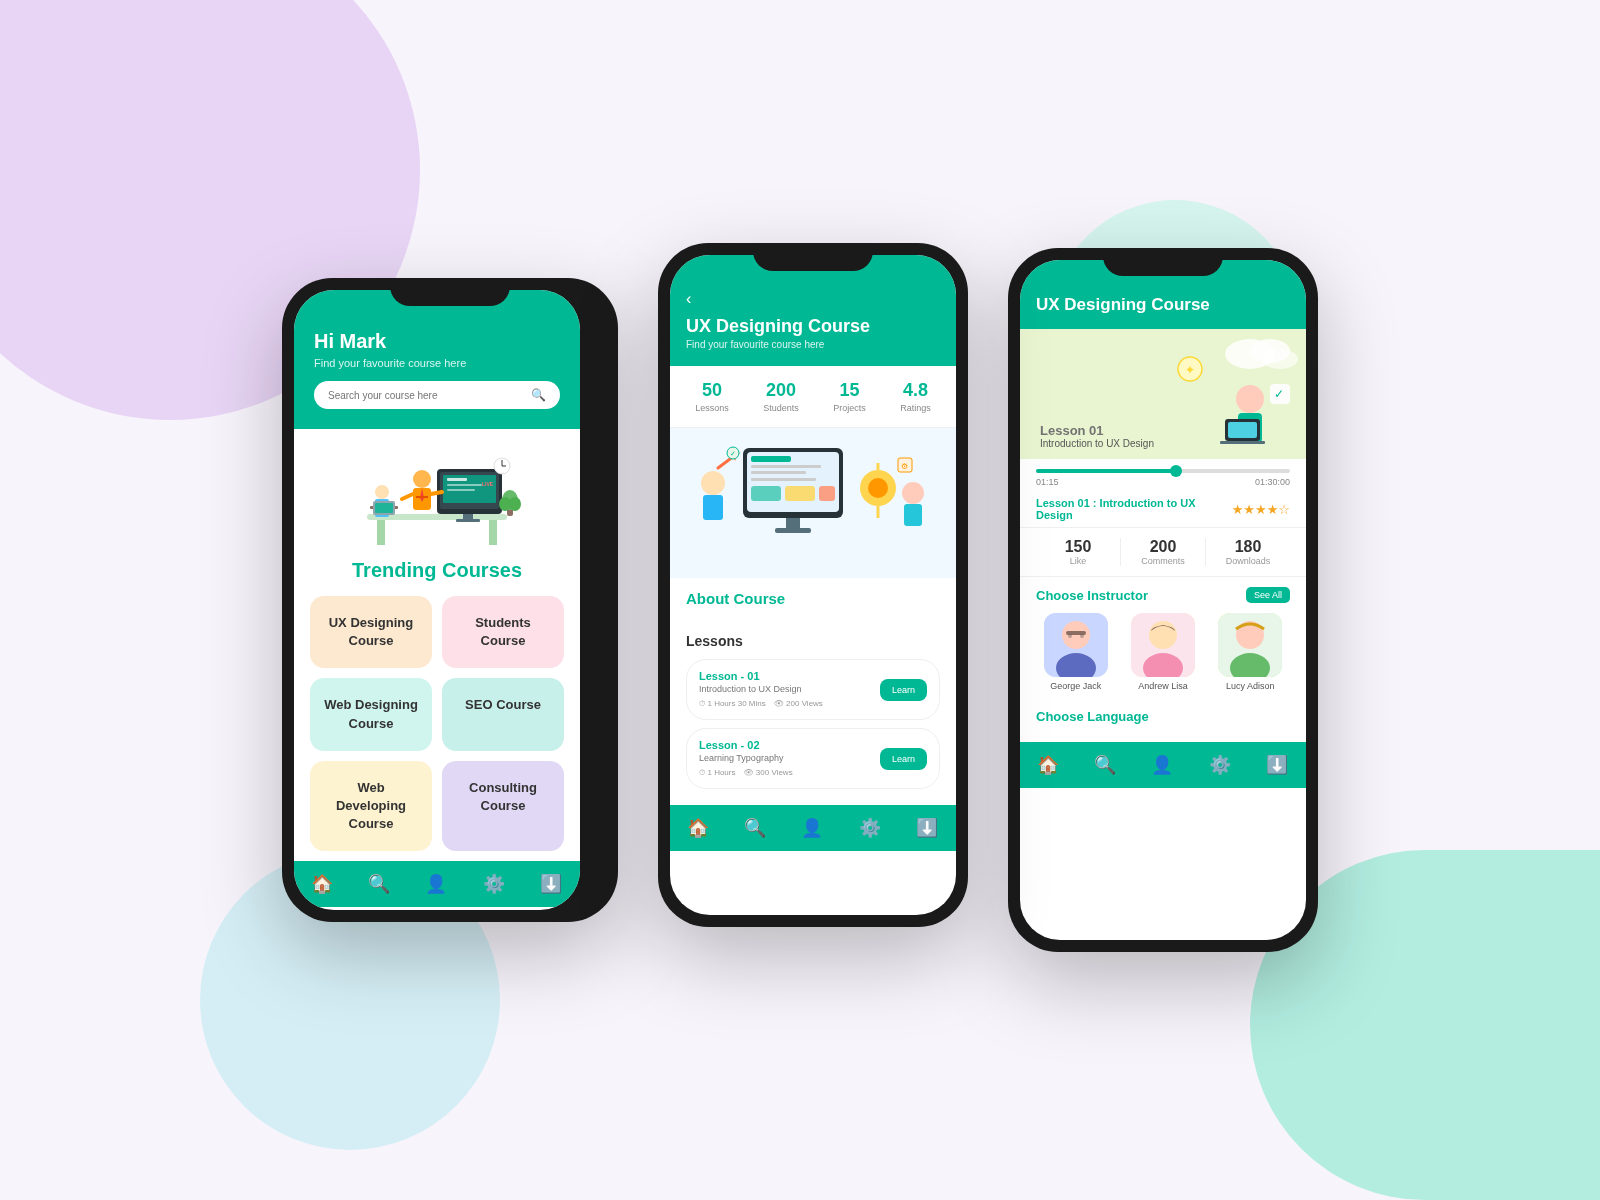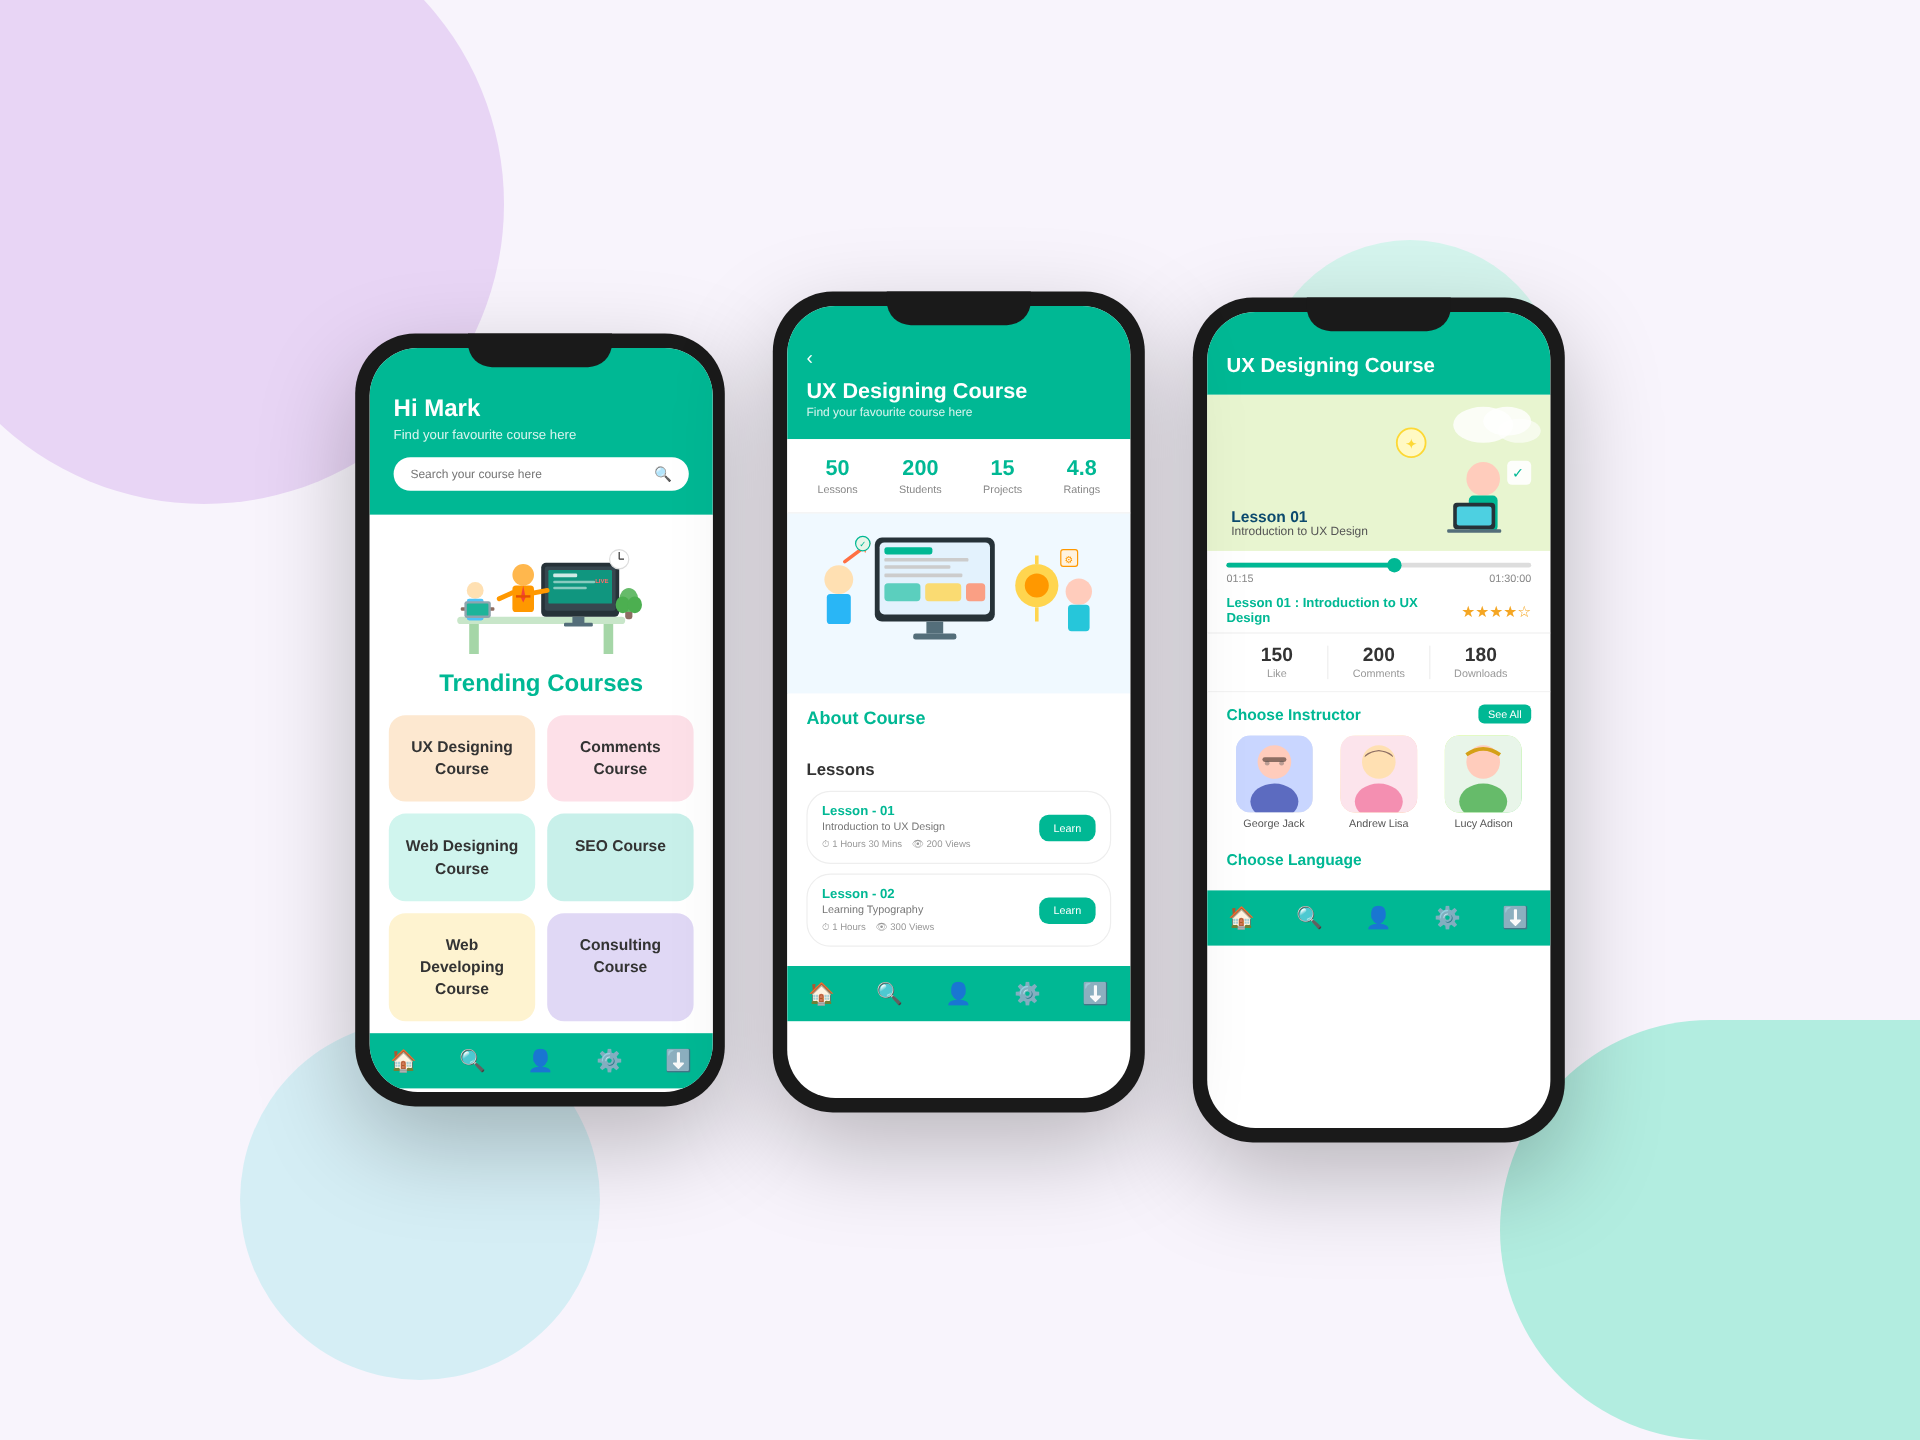--- a/index.html
+++ b/index.html
@@ -75,21 +75,21 @@
       transform: translateX(-50%);
       width: 120px;
       height: 28px;
       background: #1a1a1a;
       border-radius: 0 0 20px 20px;
       z-index: 100;
     }
 
     
     .phone-1 {
-      width: 308px;
+      width: 336px;
     }
     .phone-1 .phone-inner {
       width: 286px;
       height: 620px;
     }
 
     
     .phone-2 {
       width: 310px;
       margin-top: -30px;
@@ -333,21 +333,21 @@
       height: 130px;
       margin: 0;
       position: relative;
       display: flex;
       align-items: flex-end;
       padding: 10px;
     }
     .lesson-badge {
       font-size: 13px;
       font-weight: 700;
-      color: #0c4a6e;
+      color: #737373;
     }
     .lesson-badge-sub {
       font-size: 10px;
       color: #555;
     }
     .progress-section {
       padding: 10px 16px 4px;
       background: white;
     }
     .progress-bar-track {
@@ -558,21 +558,21 @@
             <ellipse cx="168" cy="60" rx="6" ry="7" fill="#4caf50"></ellipse>
             <ellipse cx="178" cy="60" rx="6" ry="7" fill="#4caf50"></ellipse>
           </svg>
         </div>
       </div>
 
       <div class="trending-section">
         <h3 class="trending-title">Trending Courses</h3>
         <div class="courses-grid">
           <div class="course-card peach">UX Designing Course</div>
-          <div class="course-card pink">Comments Course</div>
+          <div class="course-card pink">Students Course</div>
           <div class="course-card mint">Web Designing Course</div>
           <div class="course-card teal-light">SEO Course</div>
           <div class="course-card yellow">Web Developing Course</div>
           <div class="course-card lavender">Consulting Course</div>
         </div>
       </div>
 
       <div class="bottom-nav">
         <span class="nav-icon">🏠</span>
         <span class="nav-icon">🔍</span>

